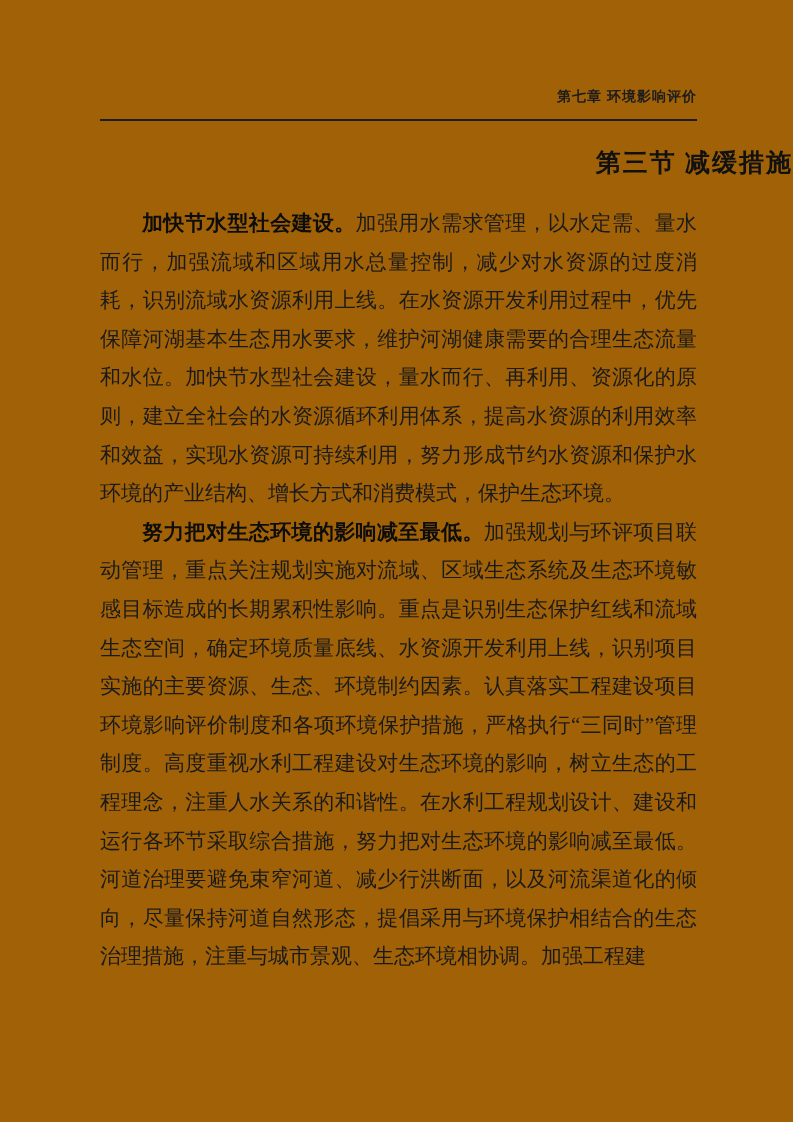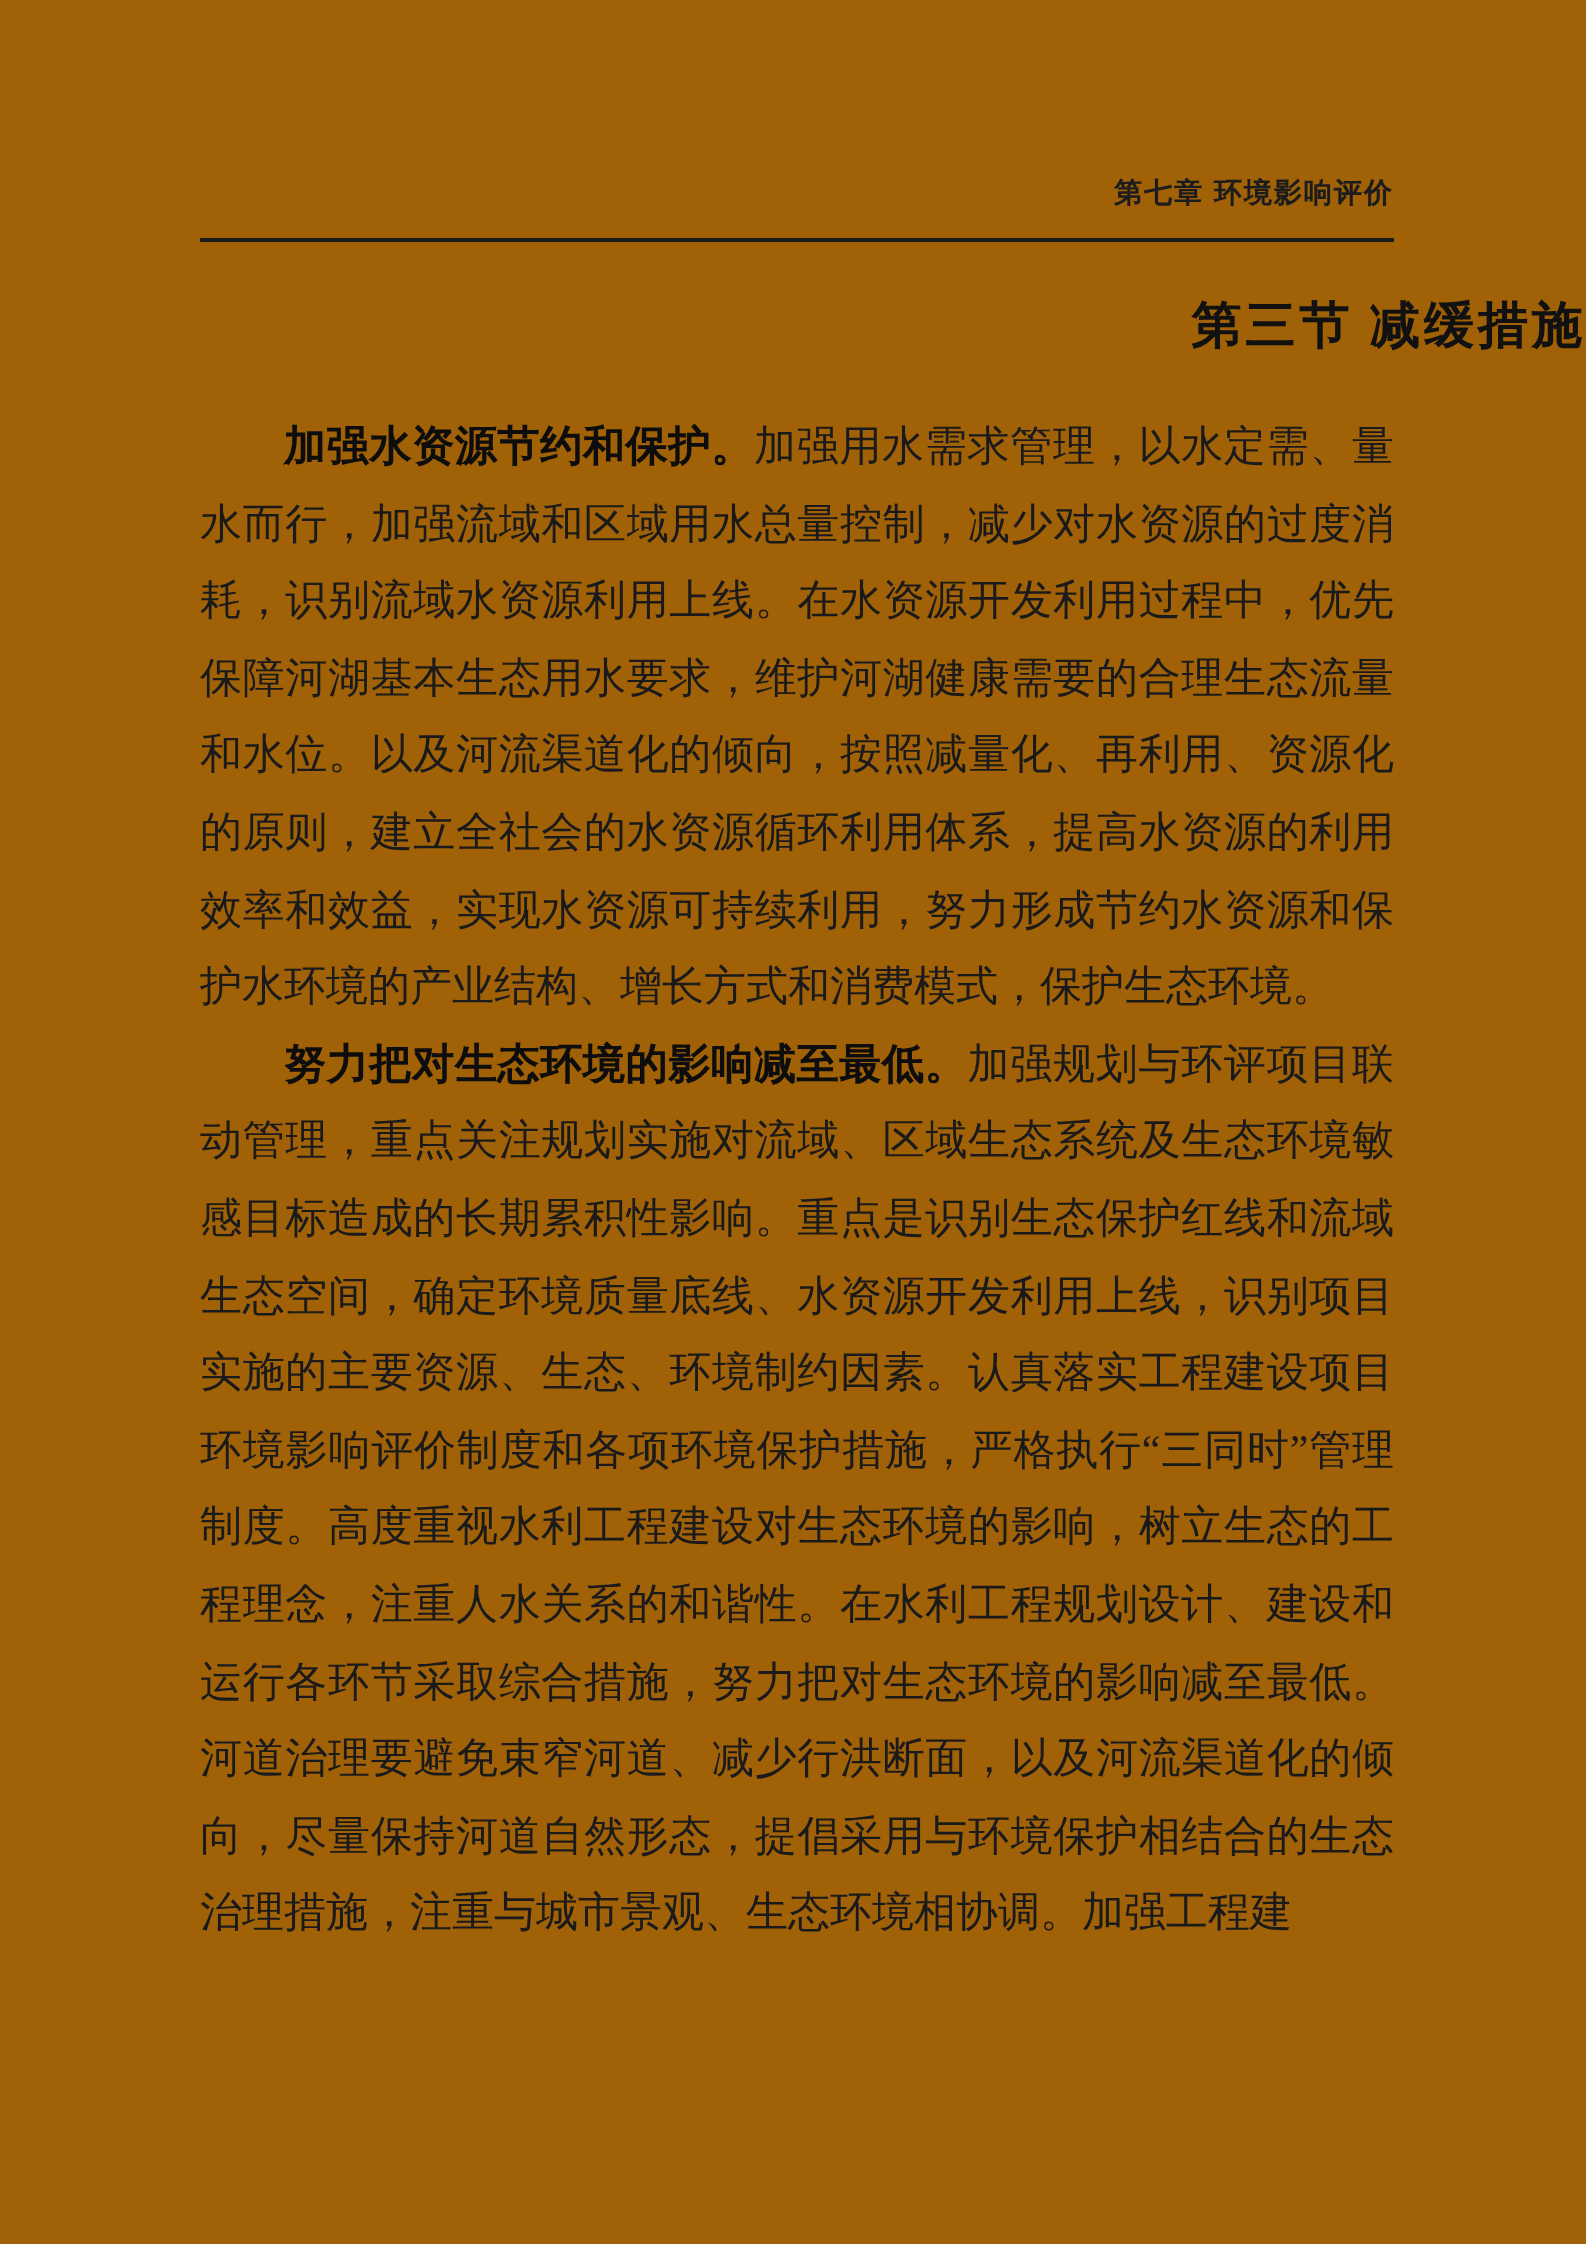--- a/index.html
+++ b/index.html
@@ -82,18 +82,18 @@
 
 <div class="page">
 
   <div class="running-header">第七章 环境影响评价</div>
 
   <hr class="header-rule">
 
   <h1 class="section-title">第三节 减缓措施</h1>
 
   <div class="body-text">
-    <p><span class="lead">加强水资源节约和保护。</span><span>加强用水需求管理，以水定需、量水而行，加强流域和区域用水总量控制，减少对水资源的过度消耗，识别流域水资源利用上线。在水资源开发利用过程中，优先保障河湖基本生态用水要求，维护河湖健康需要的合理生态流量和水位。以及河流渠道化的倾向，按照减量化、再利用、资源化的原则，建立全社会的水资源循环利用体系，提高水资源的利用效率和效益，实现水资源可持续利用，努力形成节约水资源和保护水环境的产业结构、增长方式和消费模式，保护生态环境。</span></p>
+    <p><span class="lead">加快节水型社会建设。</span><span>加强用水需求管理，以水定需、量水而行，加强流域和区域用水总量控制，减少对水资源的过度消耗，识别流域水资源利用上线。在水资源开发利用过程中，优先保障河湖基本生态用水要求，维护河湖健康需要的合理生态流量和水位。加快节水型社会建设，量水而行、再利用、资源化的原则，建立全社会的水资源循环利用体系，提高水资源的利用效率和效益，实现水资源可持续利用，努力形成节约水资源和保护水环境的产业结构、增长方式和消费模式，保护生态环境。</span></p>
     <p><span class="lead">努力把对生态环境的影响减至最低。</span><span>加强规划与环评项目联动管理，重点关注规划实施对流域、区域生态系统及生态环境敏感目标造成的长期累积性影响。重点是识别生态保护红线和流域生态空间，确定环境质量底线、水资源开发利用上线，识别项目实施的主要资源、生态、环境制约因素。认真落实工程建设项目环境影响评价制度和各项环境保护措施，严格执行“三同时”管理制度。高度重视水利工程建设对生态环境的影响，树立生态的工程理念，注重人水关系的和谐性。在水利工程规划设计、建设和运行各环节采取综合措施，努力把对生态环境的影响减至最低。河道治理要避免束窄河道、减少行洪断面，以及河流渠道化的倾向，尽量保持河道自然形态，提倡采用与环境保护相结合的生态治理措施，注重与城市景观、生态环境相协调。加强工程建</span></p>
   </div>
 
 
 </div>
 
 </body></html>

